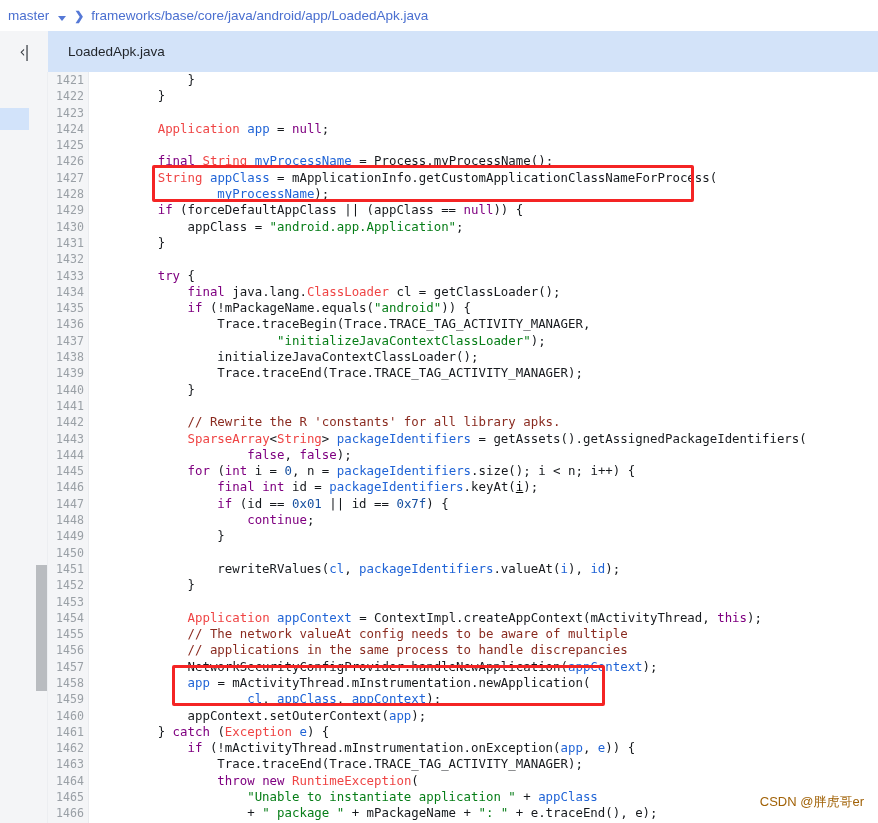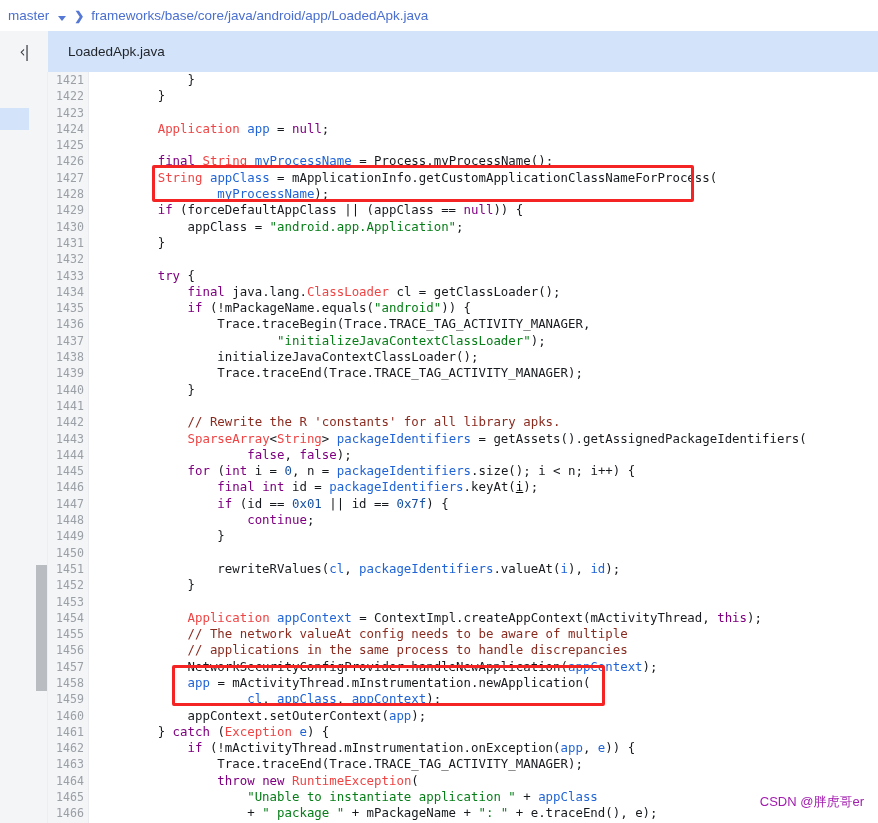--- a/index.html
+++ b/index.html
@@ -158,21 +158,21 @@
     border-radius: 2px;
     pointer-events: none;
   }
   #redbox-1 { left: 152px; top: 165px; width: 542px; height: 37px; }
   #redbox-2 { left: 172px; top: 665px; width: 433px; height: 41px; }
 
   
   .watermark {
     position: absolute; right: 14px; bottom: 12px;
     font-size: 13px;
-    color: #a21caf;
+    color: #a16207;
     font-family: "Liberation Sans", sans-serif;
     white-space: nowrap;
   }
 </style>
 </head>
 <body>
 
 <div id="app">
 
   <div class="topbar">

